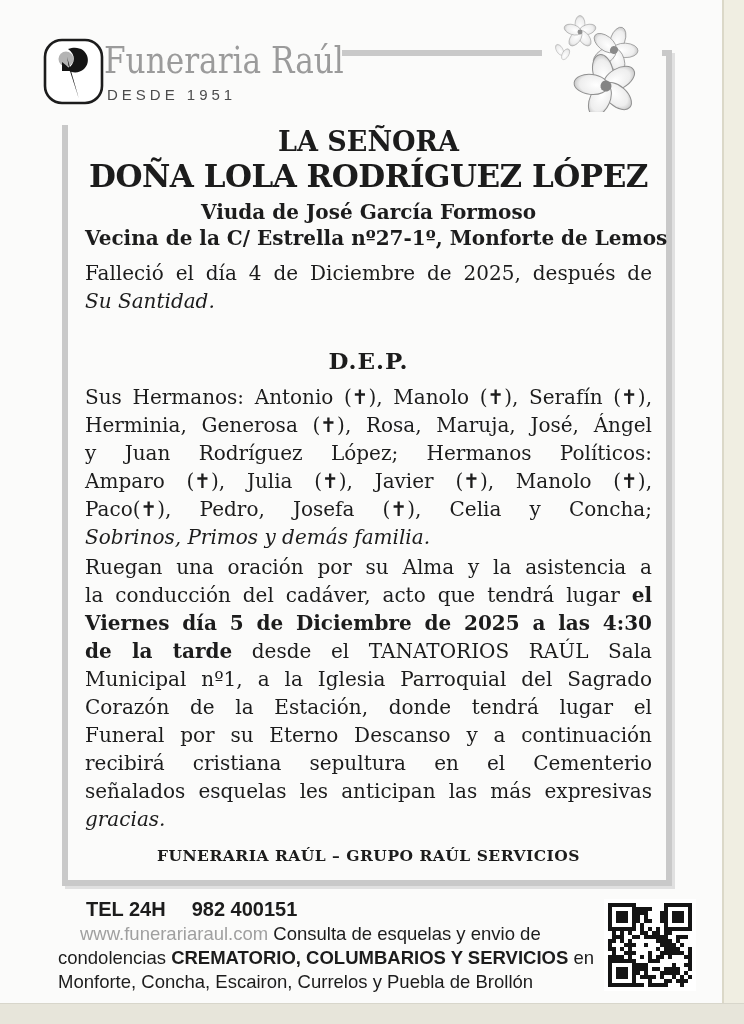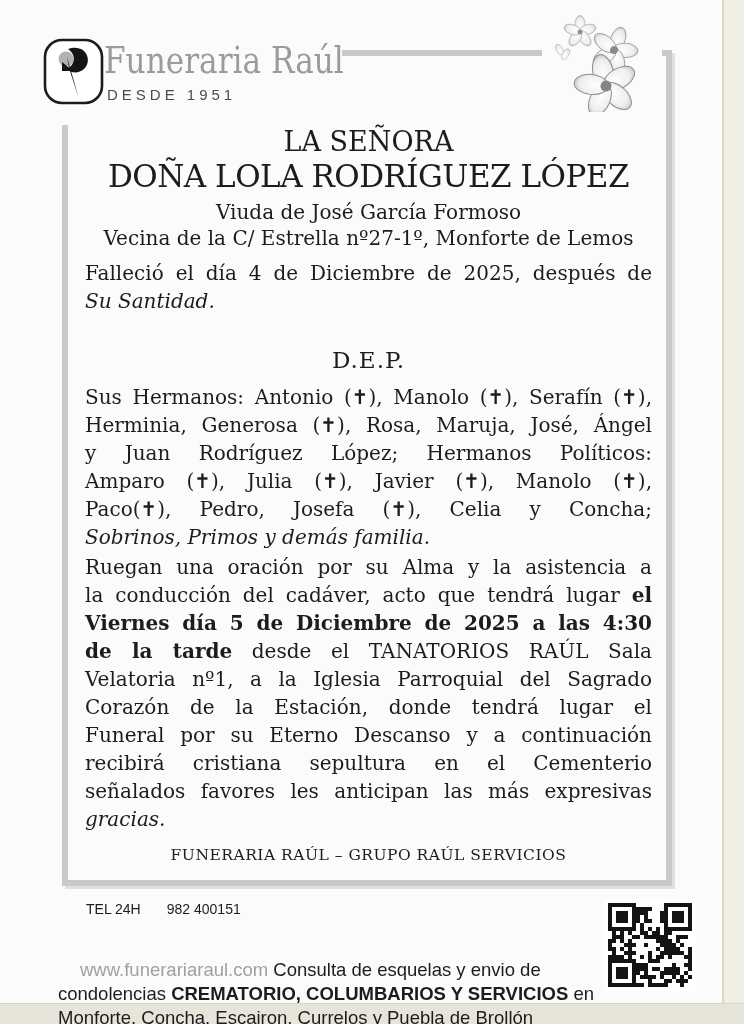--- a/index.html
+++ b/index.html
@@ -17,42 +17,42 @@
 
   
   .logo-patch{left:0;top:12px;width:342px;height:113px;background:#fbfbfa;z-index:3;}
   .logo-mark{left:42px;top:24px;}
   .brand{left:104px;top:26px;font-size:38px;color:#9b9b9b;transform:scaleX(.82);transform-origin:left top;white-space:nowrap;}
   .since{left:107px;top:74px;font-family:"Liberation Sans",sans-serif;font-size:15px;letter-spacing:4px;color:#4c4c4c;white-space:nowrap;}
   .flowers-patch{left:542px;top:2px;width:120px;height:110px;background:#fbfbfa;z-index:3;}
 
   
   .content{left:85px;top:0;width:567px;height:1024px;z-index:2;}
-  .center{width:100%;text-align:center;font-weight:normal;white-space:nowrap;}
+  .center{width:100%;text-align:center;font-weight:bold;white-space:nowrap;}
   .t-prefix{top:126px;font-size:27px;}
   .t-name{top:158px;font-size:31px;letter-spacing:-.5px;}
   .t-rel{top:200px;font-size:20px;}
   .t-res{top:226px;font-size:20px;}
   .dep{top:347px;font-size:23px;letter-spacing:1px;}
   .para{width:567px;font-size:20px;line-height:28px;}
   .p1{top:259px;}
   .p2{top:383px;}
   .p3{top:553px;}
   .jline{text-align:justify;text-align-last:justify;white-space:nowrap;}
   .jline.last{text-align-last:left;font-style:italic;}
   .b{font-weight:bold;}
   .brand-line{top:846px;font-size:15.5px;letter-spacing:.5px;}
 
   
   .footer{left:58px;top:896px;width:545px;font-family:"Liberation Sans",sans-serif;z-index:2;}
   .f-line{line-height:24px;font-size:18.5px;}
-  .f-line1{padding-left:28px;font-weight:normal;font-size:14px;line-height:26px;}
+  .f-line1{padding-left:28px;font-weight:bold;font-size:20px;line-height:26px;}
   .tel-num{margin-left:26px;}
   .muted{color:#a0a0a0;}
-  .f-line2{padding-left:22px;margin-top:36px;}
+  .f-line2{padding-left:22px;}
   .fb{font-weight:bold;}
 
   
   .qr-box{left:604px;top:899px;width:92px;height:92px;background:#fff;z-index:2;}
   .qr-grid{position:absolute;left:4px;top:4px;width:84px;height:84px;}
   .qr-grid i{position:absolute;width:4px;height:4px;background:#141414;}
   .finder{position:absolute;width:20px;height:20px;border:4px solid #141414;background:#fff;}
   .finder::after{content:"";position:absolute;left:4px;top:4px;width:12px;height:12px;background:#141414;}
   .f-tl{left:0;top:0;} .f-tr{right:0;top:0;} .f-bl{left:0;bottom:0;}
 </style>
@@ -163,25 +163,25 @@
       <div class="jline"><span>y Juan Rodríguez López; Hermanos Políticos:</span></div>
       <div class="jline"><span>Amparo (✝), Julia (✝), Javier (✝), Manolo (✝),</span></div>
       <div class="jline"><span>Paco(✝), Pedro, Josefa (✝), Celia y Concha;</span></div>
       <div class="jline last"><span>Sobrinos, Primos y demás familia.</span></div>
     </div>
   <div class="abs para p3">
       <div class="jline"><span>Ruegan una oración por su Alma y la asistencia a</span></div>
       <div class="jline"><span>la conducción del cadáver, acto que tendrá lugar </span><span class="b">el</span></div>
       <div class="jline"><span class="b">Viernes día 5 de Diciembre de 2025 a las 4:30</span></div>
       <div class="jline"><span class="b">de la tarde</span><span> desde el TANATORIOS RAÚL Sala</span></div>
-      <div class="jline"><span>Velatoria nº1, a la Iglesia Parroquial del Sagrado</span></div>
+      <div class="jline"><span>Municipal nº1, a la Iglesia Parroquial del Sagrado</span></div>
       <div class="jline"><span>Corazón de la Estación, donde tendrá lugar el</span></div>
       <div class="jline"><span>Funeral por su Eterno Descanso y a continuación</span></div>
       <div class="jline"><span>recibirá cristiana sepultura en el Cementerio</span></div>
-      <div class="jline"><span>señalados favores les anticipan las más expresivas</span></div>
+      <div class="jline"><span>señalados esquelas les anticipan las más expresivas</span></div>
       <div class="jline last"><span>gracias.</span></div>
     </div>
 
   <div class="abs center brand-line">FUNERARIA RAÚL – GRUPO RAÚL SERVICIOS</div>
 </div>
 
 <div class="abs footer">
   <div class="f-line f-line1">
     <span>TEL 24H</span><span class="tel-num">982 400151</span>
   </div>

